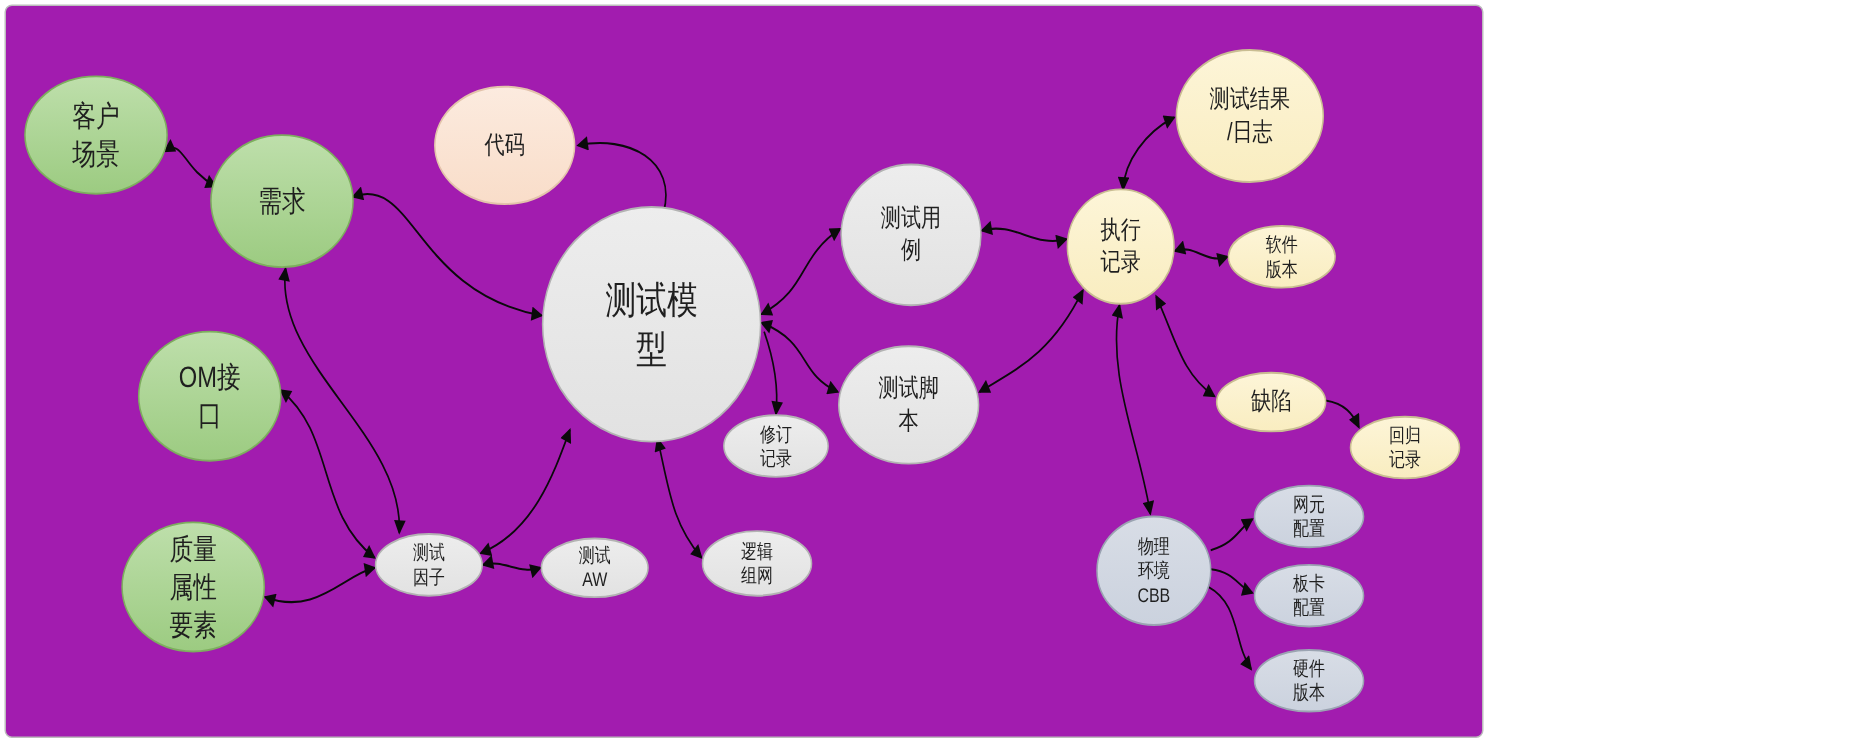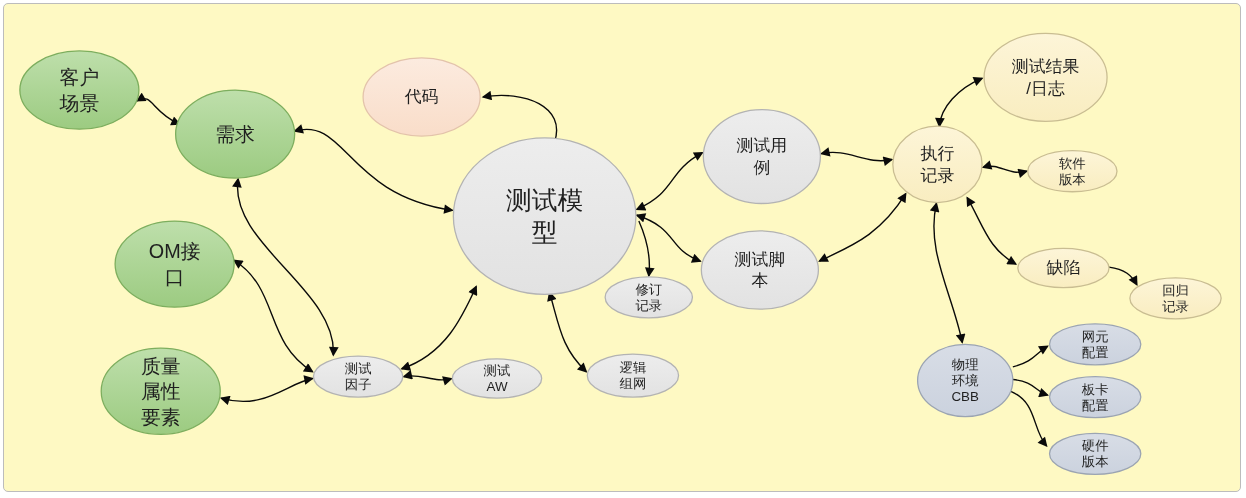--- a/index.html
+++ b/index.html
@@ -7,23 +7,23 @@
     padding: 0;
     background: #ffffff;
     width: 1246px;
     height: 498px;
     font-family: "Liberation Sans", "DejaVu Sans", sans-serif;
   }
   .frame {
     position: absolute;
     left: 3px;
     top: 3px;
-    width: 1238px;
+    width: 986px;
     height: 489px;
-    background: #fef9c3;
+    background: #a21caf;
     border: 1px solid #bcbcbc;
     border-radius: 5px;
     box-sizing: border-box;
     overflow: hidden;
   }
   svg.diagram {
     width: 100%;
     height: 100%;
     display: block;
   }

